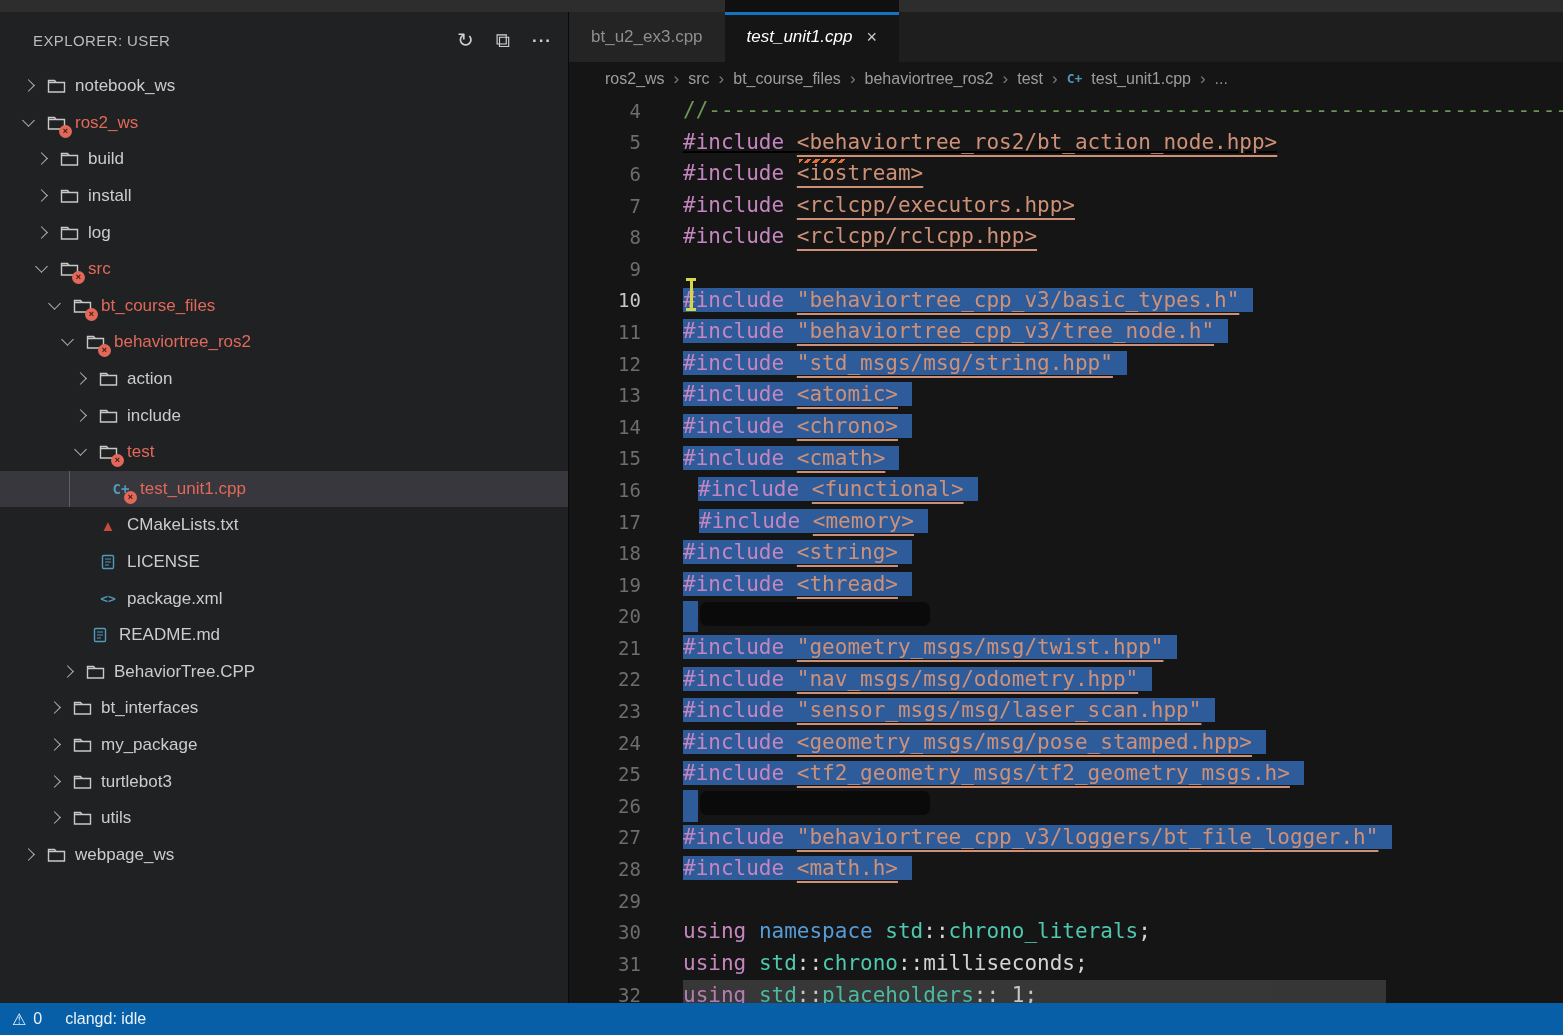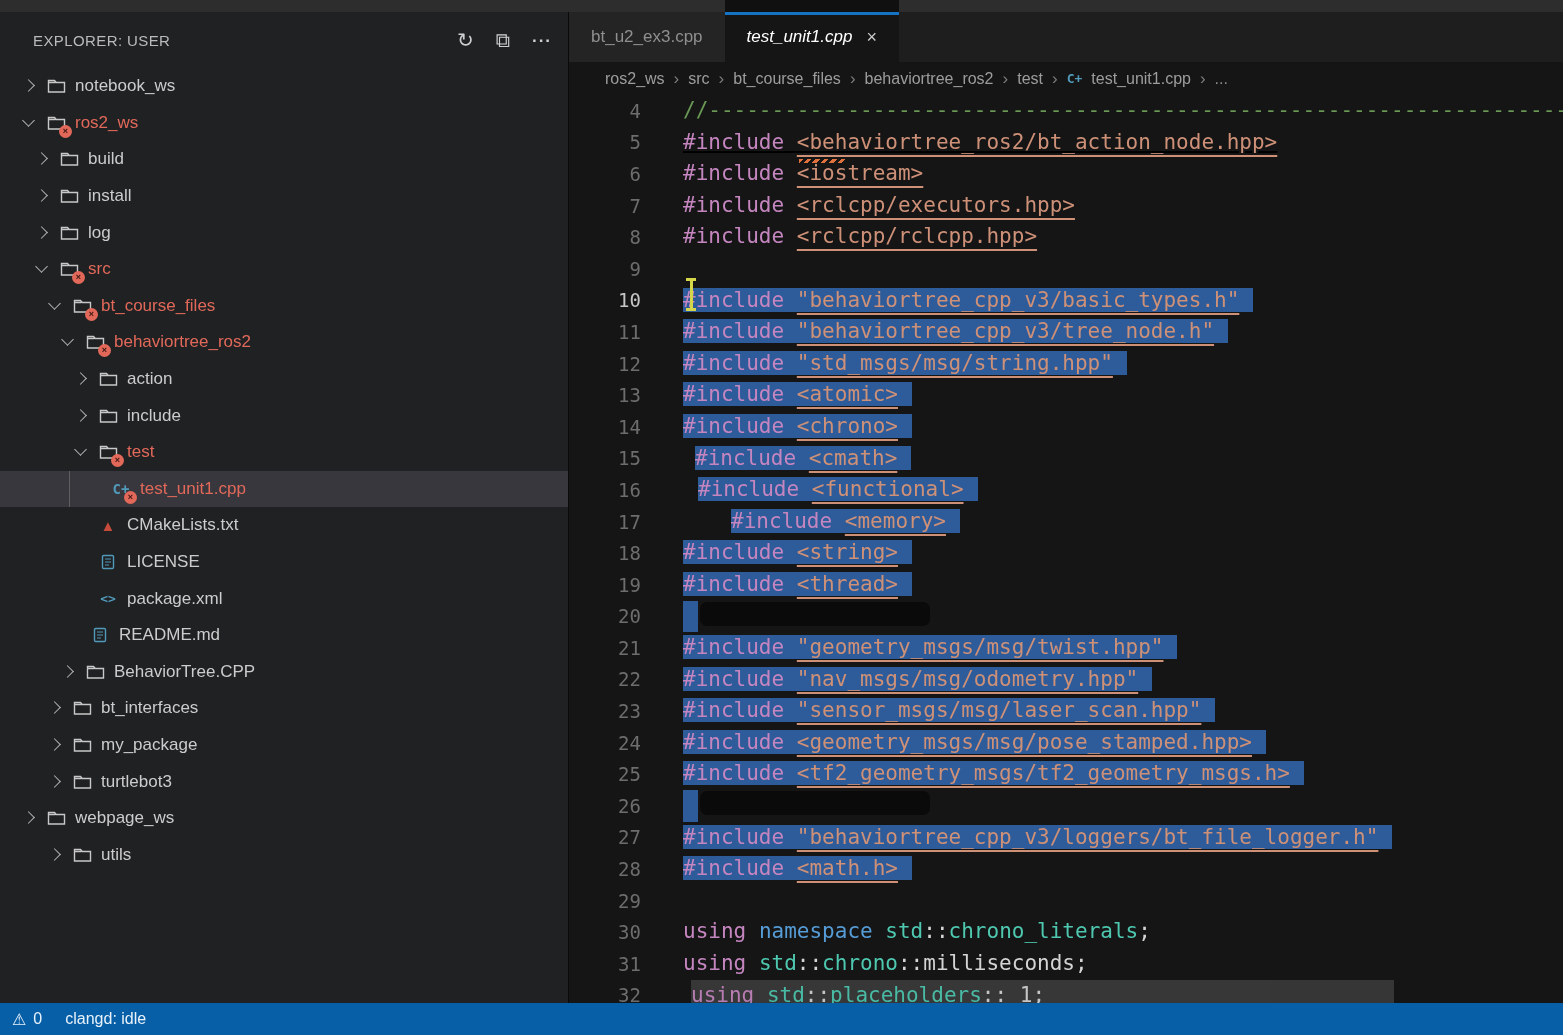--- a/index.html
+++ b/index.html
@@ -281,37 +281,37 @@
         </div>
         <div class="trow" style="padding-left: 46px;">
           <span class="chev collapsed"></span>
           <span class="ticon">
             <svg width="19" height="16" viewBox="0 0 19 16">
               <path d="M1.5 2.5h6l1.8 2h8.2v9.5H1.5z M1.5 4.5h7" fill="none" stroke="#c8c8c8" stroke-width="1.4"></path>
             </svg>
           </span>
           <span class="tlab">turtlebot3</span>
         </div>
+        <div class="trow" style="padding-left: 46px;">
+          <span class="chev collapsed"></span>
+          <span class="ticon">
+            <svg width="19" height="16" viewBox="0 0 19 16">
+              <path d="M1.5 2.5h6l1.8 2h8.2v9.5H1.5z M1.5 4.5h7" fill="none" stroke="#c8c8c8" stroke-width="1.4"></path>
+            </svg>
+          </span>
+          <span class="tlab">utils</span>
+        </div>
         <div class="trow" style="padding-left: 20px;">
           <span class="chev collapsed"></span>
           <span class="ticon">
             <svg width="19" height="16" viewBox="0 0 19 16">
               <path d="M1.5 2.5h6l1.8 2h8.2v9.5H1.5z M1.5 4.5h7" fill="none" stroke="#c8c8c8" stroke-width="1.4"></path>
             </svg>
           </span>
           <span class="tlab">webpage_ws</span>
-        </div>
-        <div class="trow" style="padding-left: 46px;">
-          <span class="chev collapsed"></span>
-          <span class="ticon">
-            <svg width="19" height="16" viewBox="0 0 19 16">
-              <path d="M1.5 2.5h6l1.8 2h8.2v9.5H1.5z M1.5 4.5h7" fill="none" stroke="#c8c8c8" stroke-width="1.4"></path>
-            </svg>
-          </span>
-          <span class="tlab">utils</span>
         </div>
       </div>
   </div>
 
   <div class="editor">
     <div class="tabbar">
       <span id="tabs-mount" style="display:flex;height:100%">
           <div class="tab inactive">
             <span class="tlabel">bt_u2_ex3.cpp</span>
           </div>
@@ -379,29 +379,29 @@
           <div class="cline">
             <span class="lnum">13</span>
             <span style="margin-left: 42px; text-align: center;"><span class="ctext sel" style="margin-left: 0px;"><span class="tk kw">#include</span><span class="tk pln"> </span><span class="tk hdr">&lt;atomic&gt;</span></span></span>
           </div>
           <div class="cline">
             <span class="lnum">14</span>
             <span style="margin-left: 42px;"><span class="ctext sel" style="margin-left: 0px;"><span class="tk kw">#include</span><span class="tk pln"> </span><span class="tk hdr">&lt;chrono&gt;</span></span></span>
           </div>
           <div class="cline">
             <span class="lnum">15</span>
-            <span style="margin-left: 54px;"><span class="ctext sel" style="margin-left: 0px;"><span class="tk kw">#include</span><span class="tk pln"> </span><span class="tk hdr">&lt;cmath&gt;</span></span></span>
+            <span style="margin-left: 42px;"><span class="ctext sel" style="margin-left: 0px;"><span class="tk kw">#include</span><span class="tk pln"> </span><span class="tk hdr">&lt;cmath&gt;</span></span></span>
           </div>
           <div class="cline">
             <span class="lnum">16</span>
             <span style="margin-left: 42px;"><span class="ctext sel" style="margin-left: 15px;"><span class="tk kw">#include</span><span class="tk pln"> </span><span class="tk hdr">&lt;functional&gt;</span></span></span>
           </div>
           <div class="cline">
             <span class="lnum">17</span>
-            <span style="margin-left: 58px; padding-left: 32px;"><span class="ctext sel" style="margin-left: 0px;"><span class="tk kw">#include</span><span class="tk pln"> </span><span class="tk hdr">&lt;memory&gt;</span></span></span>
+            <span style="margin-left: 26px; padding-left: 32px;"><span class="ctext sel" style="margin-left: 0px;"><span class="tk kw">#include</span><span class="tk pln"> </span><span class="tk hdr">&lt;memory&gt;</span></span></span>
           </div>
           <div class="cline">
             <span class="lnum">18</span>
             <span style="margin-left: 42px;"><span class="ctext sel" style="margin-left: 0px;"><span class="tk kw">#include</span><span class="tk pln"> </span><span class="tk hdr">&lt;string&gt;</span></span></span>
           </div>
           <div class="cline">
             <span class="lnum">19</span>
             <span style="margin-left: 42px;"><span class="ctext sel" style="margin-left: 0px;"><span class="tk kw">#include</span><span class="tk pln"> </span><span class="tk hdr">&lt;thread&gt;</span></span></span>
           </div>
           <div class="cline">
@@ -447,21 +447,21 @@
           <div class="cline">
             <span class="lnum">30</span>
             <span style="margin-left: 42px;"><span class="ctext" style="margin-left: 0px;"><span class="tk kw">using</span><span class="tk pln"> </span><span class="tk kw2">namespace</span><span class="tk pln"> </span><span class="tk typ">std</span><span class="tk pln">::</span><span class="tk typ">chrono_literals</span><span class="tk pln">;</span></span></span>
           </div>
           <div class="cline">
             <span class="lnum">31</span>
             <span style="margin-left: 42px;"><span class="ctext" style="margin-left: 0px;"><span class="tk kw">using</span><span class="tk pln"> </span><span class="tk typ">std</span><span class="tk pln">::</span><span class="tk typ">chrono</span><span class="tk pln">::</span><span class="tk pln">milliseconds</span><span class="tk pln">;</span></span></span>
           </div>
           <div class="cline">
             <span class="lnum">32</span>
-            <span style="margin-left: 42px;"><span class="ctext gray" style="margin-left: 8px;"><span class="tk kw">using</span><span class="tk pln"> </span><span class="tk typ">std</span><span class="tk pln">::</span><span class="tk typ">placeholders</span><span class="tk pln">::</span><span class="tk pln">_1</span><span class="tk pln">;</span></span></span>
+            <span style="margin-left: 42px;"><span class="ctext gray" style="margin-left: 0px;"><span class="tk kw">using</span><span class="tk pln"> </span><span class="tk typ">std</span><span class="tk pln">::</span><span class="tk typ">placeholders</span><span class="tk pln">::</span><span class="tk pln">_1</span><span class="tk pln">;</span></span></span>
           </div>
         </div>
       <div class="cursor-ibeam">
           <i></i>
         </div>
     </div>
   </div>
 
   <div class="statusbar">
     <div class="st-left">

